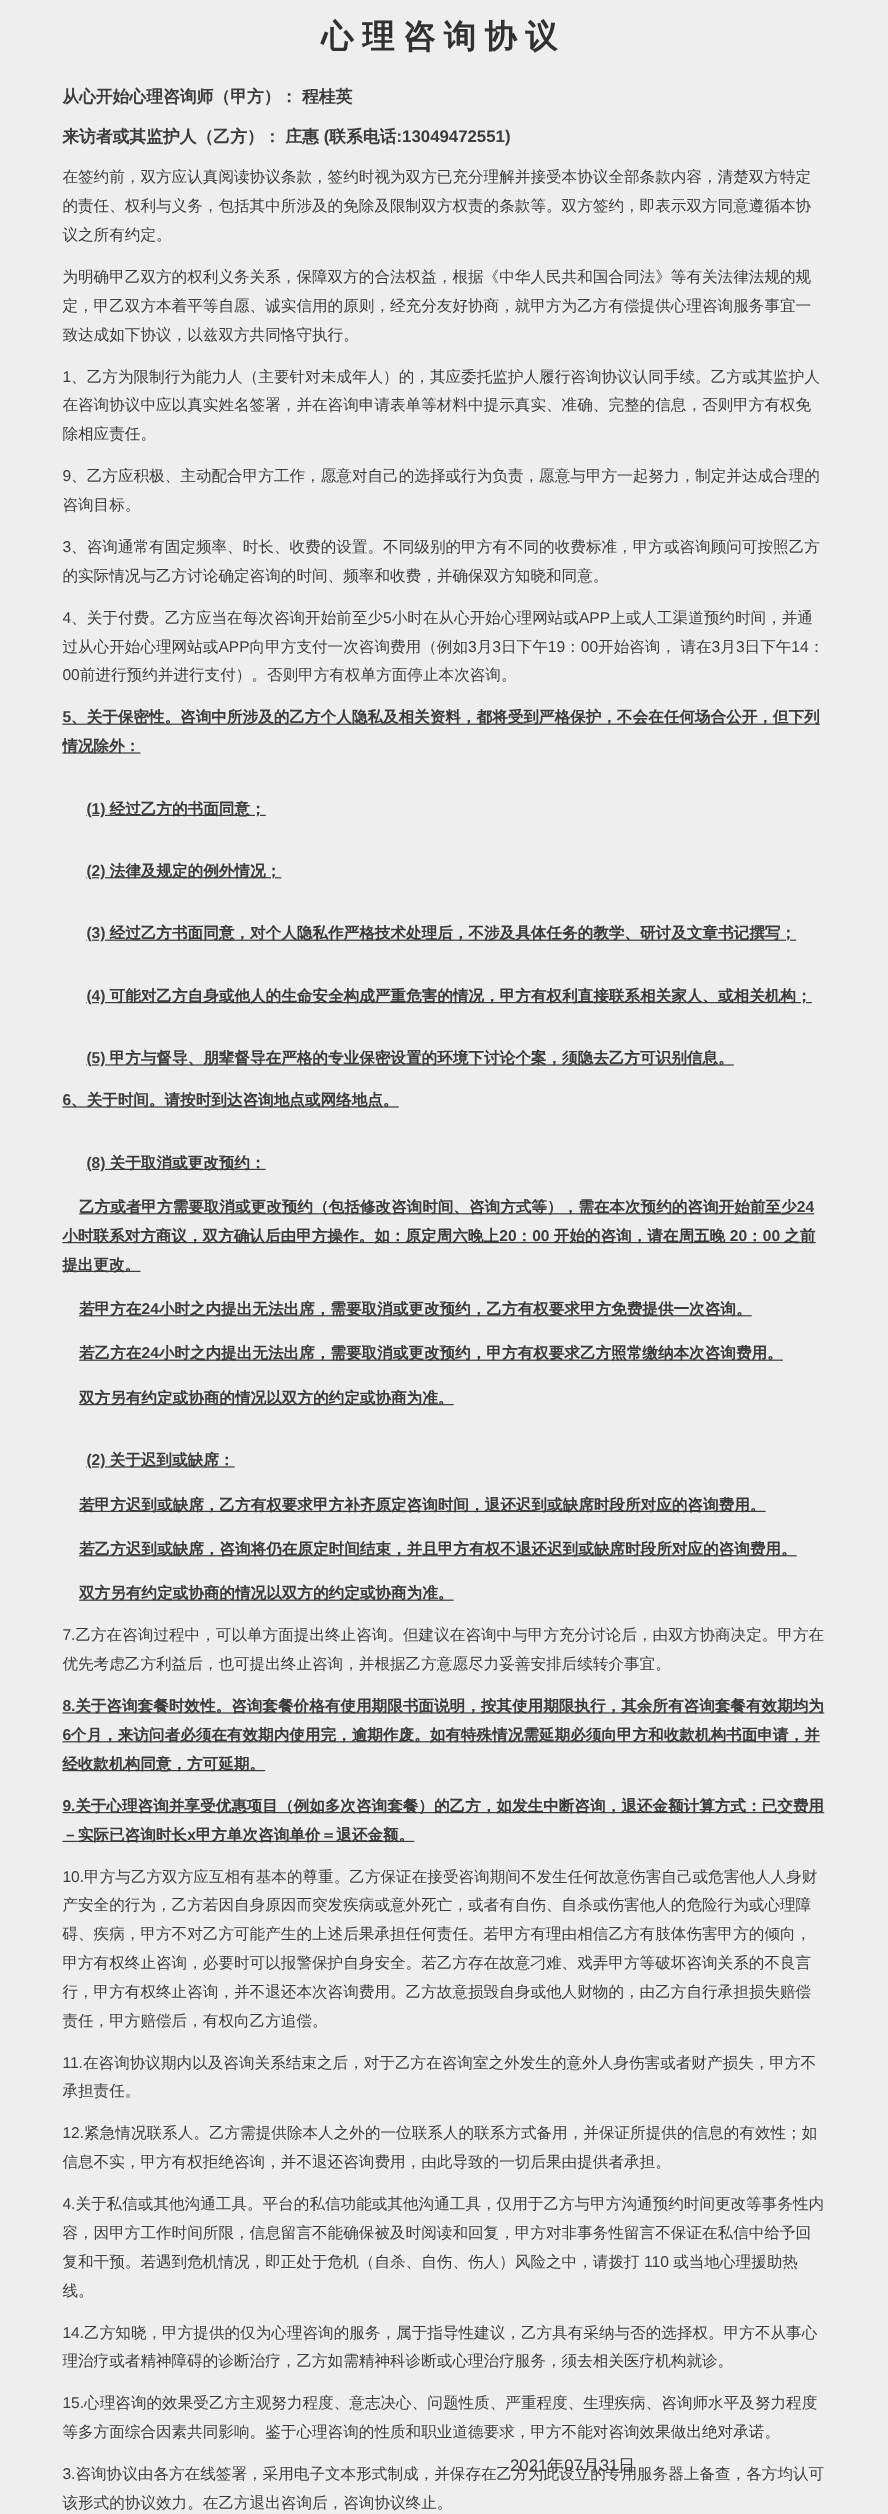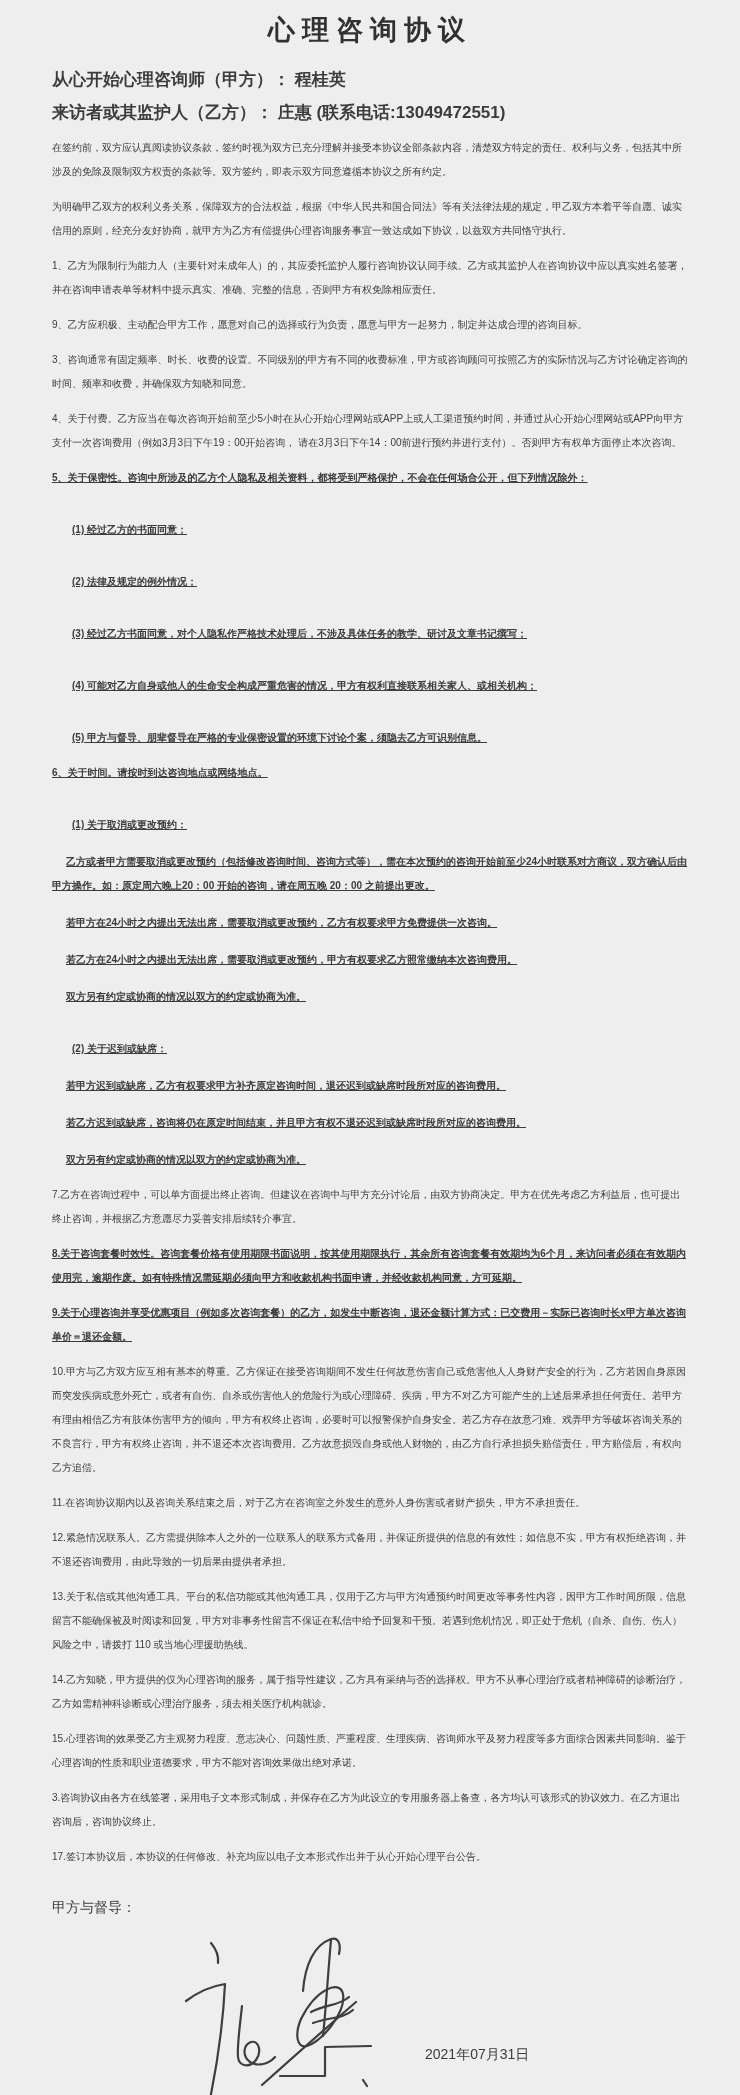--- a/index.html
+++ b/index.html
@@ -9,24 +9,24 @@
     position:relative;overflow:hidden;
     color:#3c3c3c;
     font-family:"Liberation Sans","DejaVu Sans",sans-serif;
   }
   .content{padding:12px 52px 0 52px;}
   .title{
     font-size:27px;font-weight:700;color:#313131;
     text-align:center;letter-spacing:7px;
     margin:0 0 20px 0;
   }
-  .party{font-weight:700;font-size:17px;line-height:24px;margin:9px 0;}
+  .party{font-weight:700;font-size:14px;line-height:24px;margin:9px 0;}
   .block{margin:11px 0;}
   .block.b .line{font-weight:700;text-decoration:underline;}
-  .line{margin:0;font-size:10px;line-height:24px;}
+  .line{margin:0;font-size:13px;line-height:24px;}
   .i1{padding-left:20px;margin-top:28px;}
   .i2{text-indent:14px;margin-top:13px;}
   .sig-label{margin-top:26px;font-size:14px;line-height:24px;}
   .signature{display:block;margin:10px 0 0 118px;}
   .date{
     position:absolute;left:425px;top:2044px;
     font-size:14px;line-height:20px;color:#3c3c3c;
   }
 </style>
 </head>
@@ -62,21 +62,21 @@
         <div class="block b">
           <p class="line">5、关于保密性。咨询中所涉及的乙方个人隐私及相关资料，都将受到严格保护，不会在任何场合公开，但下列情况除外：</p>
           <p class="line i1">(1) 经过乙方的书面同意；</p>
           <p class="line i1">(2) 法律及规定的例外情况；</p>
           <p class="line i1">(3) 经过乙方书面同意，对个人隐私作严格技术处理后，不涉及具体任务的教学、研讨及文章书记撰写；</p>
           <p class="line i1">(4) 可能对乙方自身或他人的生命安全构成严重危害的情况，甲方有权利直接联系相关家人、或相关机构；</p>
           <p class="line i1">(5) 甲方与督导、朋辈督导在严格的专业保密设置的环境下讨论个案，须隐去乙方可识别信息。</p>
         </div>
         <div class="block b">
           <p class="line">6、关于时间。请按时到达咨询地点或网络地点。</p>
-          <p class="line i1">(1) 关于取消或更改预约：</p>
+          <p class="line i1">(8) 关于取消或更改预约：</p>
           <p class="line i2">乙方或者甲方需要取消或更改预约（包括修改咨询时间、咨询方式等），需在本次预约的咨询开始前至少24小时联系对方商议，双方确认后由甲方操作。如：原定周六晚上20：00 开始的咨询，请在周五晚 20：00 之前提出更改。</p>
           <p class="line i2">若甲方在24小时之内提出无法出席，需要取消或更改预约，乙方有权要求甲方免费提供一次咨询。</p>
           <p class="line i2">若乙方在24小时之内提出无法出席，需要取消或更改预约，甲方有权要求乙方照常缴纳本次咨询费用。</p>
           <p class="line i2">双方另有约定或协商的情况以双方的约定或协商为准。</p>
           <p class="line i1">(2) 关于迟到或缺席：</p>
           <p class="line i2">若甲方迟到或缺席，乙方有权要求甲方补齐原定咨询时间，退还迟到或缺席时段所对应的咨询费用。</p>
           <p class="line i2">若乙方迟到或缺席，咨询将仍在原定时间结束，并且甲方有权不退还迟到或缺席时段所对应的咨询费用。</p>
           <p class="line i2">双方另有约定或协商的情况以双方的约定或协商为准。</p>
         </div>
         <div class="block">
@@ -91,21 +91,21 @@
         <div class="block">
           <p class="line">10.甲方与乙方双方应互相有基本的尊重。乙方保证在接受咨询期间不发生任何故意伤害自己或危害他人人身财产安全的行为，乙方若因自身原因而突发疾病或意外死亡，或者有自伤、自杀或伤害他人的危险行为或心理障碍、疾病，甲方不对乙方可能产生的上述后果承担任何责任。若甲方有理由相信乙方有肢体伤害甲方的倾向，甲方有权终止咨询，必要时可以报警保护自身安全。若乙方存在故意刁难、戏弄甲方等破坏咨询关系的不良言行，甲方有权终止咨询，并不退还本次咨询费用。乙方故意损毁自身或他人财物的，由乙方自行承担损失赔偿责任，甲方赔偿后，有权向乙方追偿。</p>
         </div>
         <div class="block">
           <p class="line">11.在咨询协议期内以及咨询关系结束之后，对于乙方在咨询室之外发生的意外人身伤害或者财产损失，甲方不承担责任。</p>
         </div>
         <div class="block">
           <p class="line">12.紧急情况联系人。乙方需提供除本人之外的一位联系人的联系方式备用，并保证所提供的信息的有效性；如信息不实，甲方有权拒绝咨询，并不退还咨询费用，由此导致的一切后果由提供者承担。</p>
         </div>
         <div class="block">
-          <p class="line">13.关于私信或其他沟通工具。平台的私信功能或其他沟通工具，仅用于乙方与甲方沟通预约时间更改等事务性内容，因甲方工作时间所限，信息留言不能确保被及时阅读和回复，甲方对非事务性留言不保证在私信中给予回复和干预。若遇到危机情况，即正处于危机（自杀、自伤、伤人）风险之中，请拨打 110 或当地心理援助热线。</p>
+          <p class="line">4.关于私信或其他沟通工具。平台的私信功能或其他沟通工具，仅用于乙方与甲方沟通预约时间更改等事务性内容，因甲方工作时间所限，信息留言不能确保被及时阅读和回复，甲方对非事务性留言不保证在私信中给予回复和干预。若遇到危机情况，即正处于危机（自杀、自伤、伤人）风险之中，请拨打 110 或当地心理援助热线。</p>
         </div>
         <div class="block">
           <p class="line">14.乙方知晓，甲方提供的仅为心理咨询的服务，属于指导性建议，乙方具有采纳与否的选择权。甲方不从事心理治疗或者精神障碍的诊断治疗，乙方如需精神科诊断或心理治疗服务，须去相关医疗机构就诊。</p>
         </div>
         <div class="block">
           <p class="line">15.心理咨询的效果受乙方主观努力程度、意志决心、问题性质、严重程度、生理疾病、咨询师水平及努力程度等多方面综合因素共同影响。鉴于心理咨询的性质和职业道德要求，甲方不能对咨询效果做出绝对承诺。</p>
         </div>
         <div class="block">
           <p class="line">3.咨询协议由各方在线签署，采用电子文本形式制成，并保存在乙方为此设立的专用服务器上备查，各方均认可该形式的协议效力。在乙方退出咨询后，咨询协议终止。</p>
         </div>

